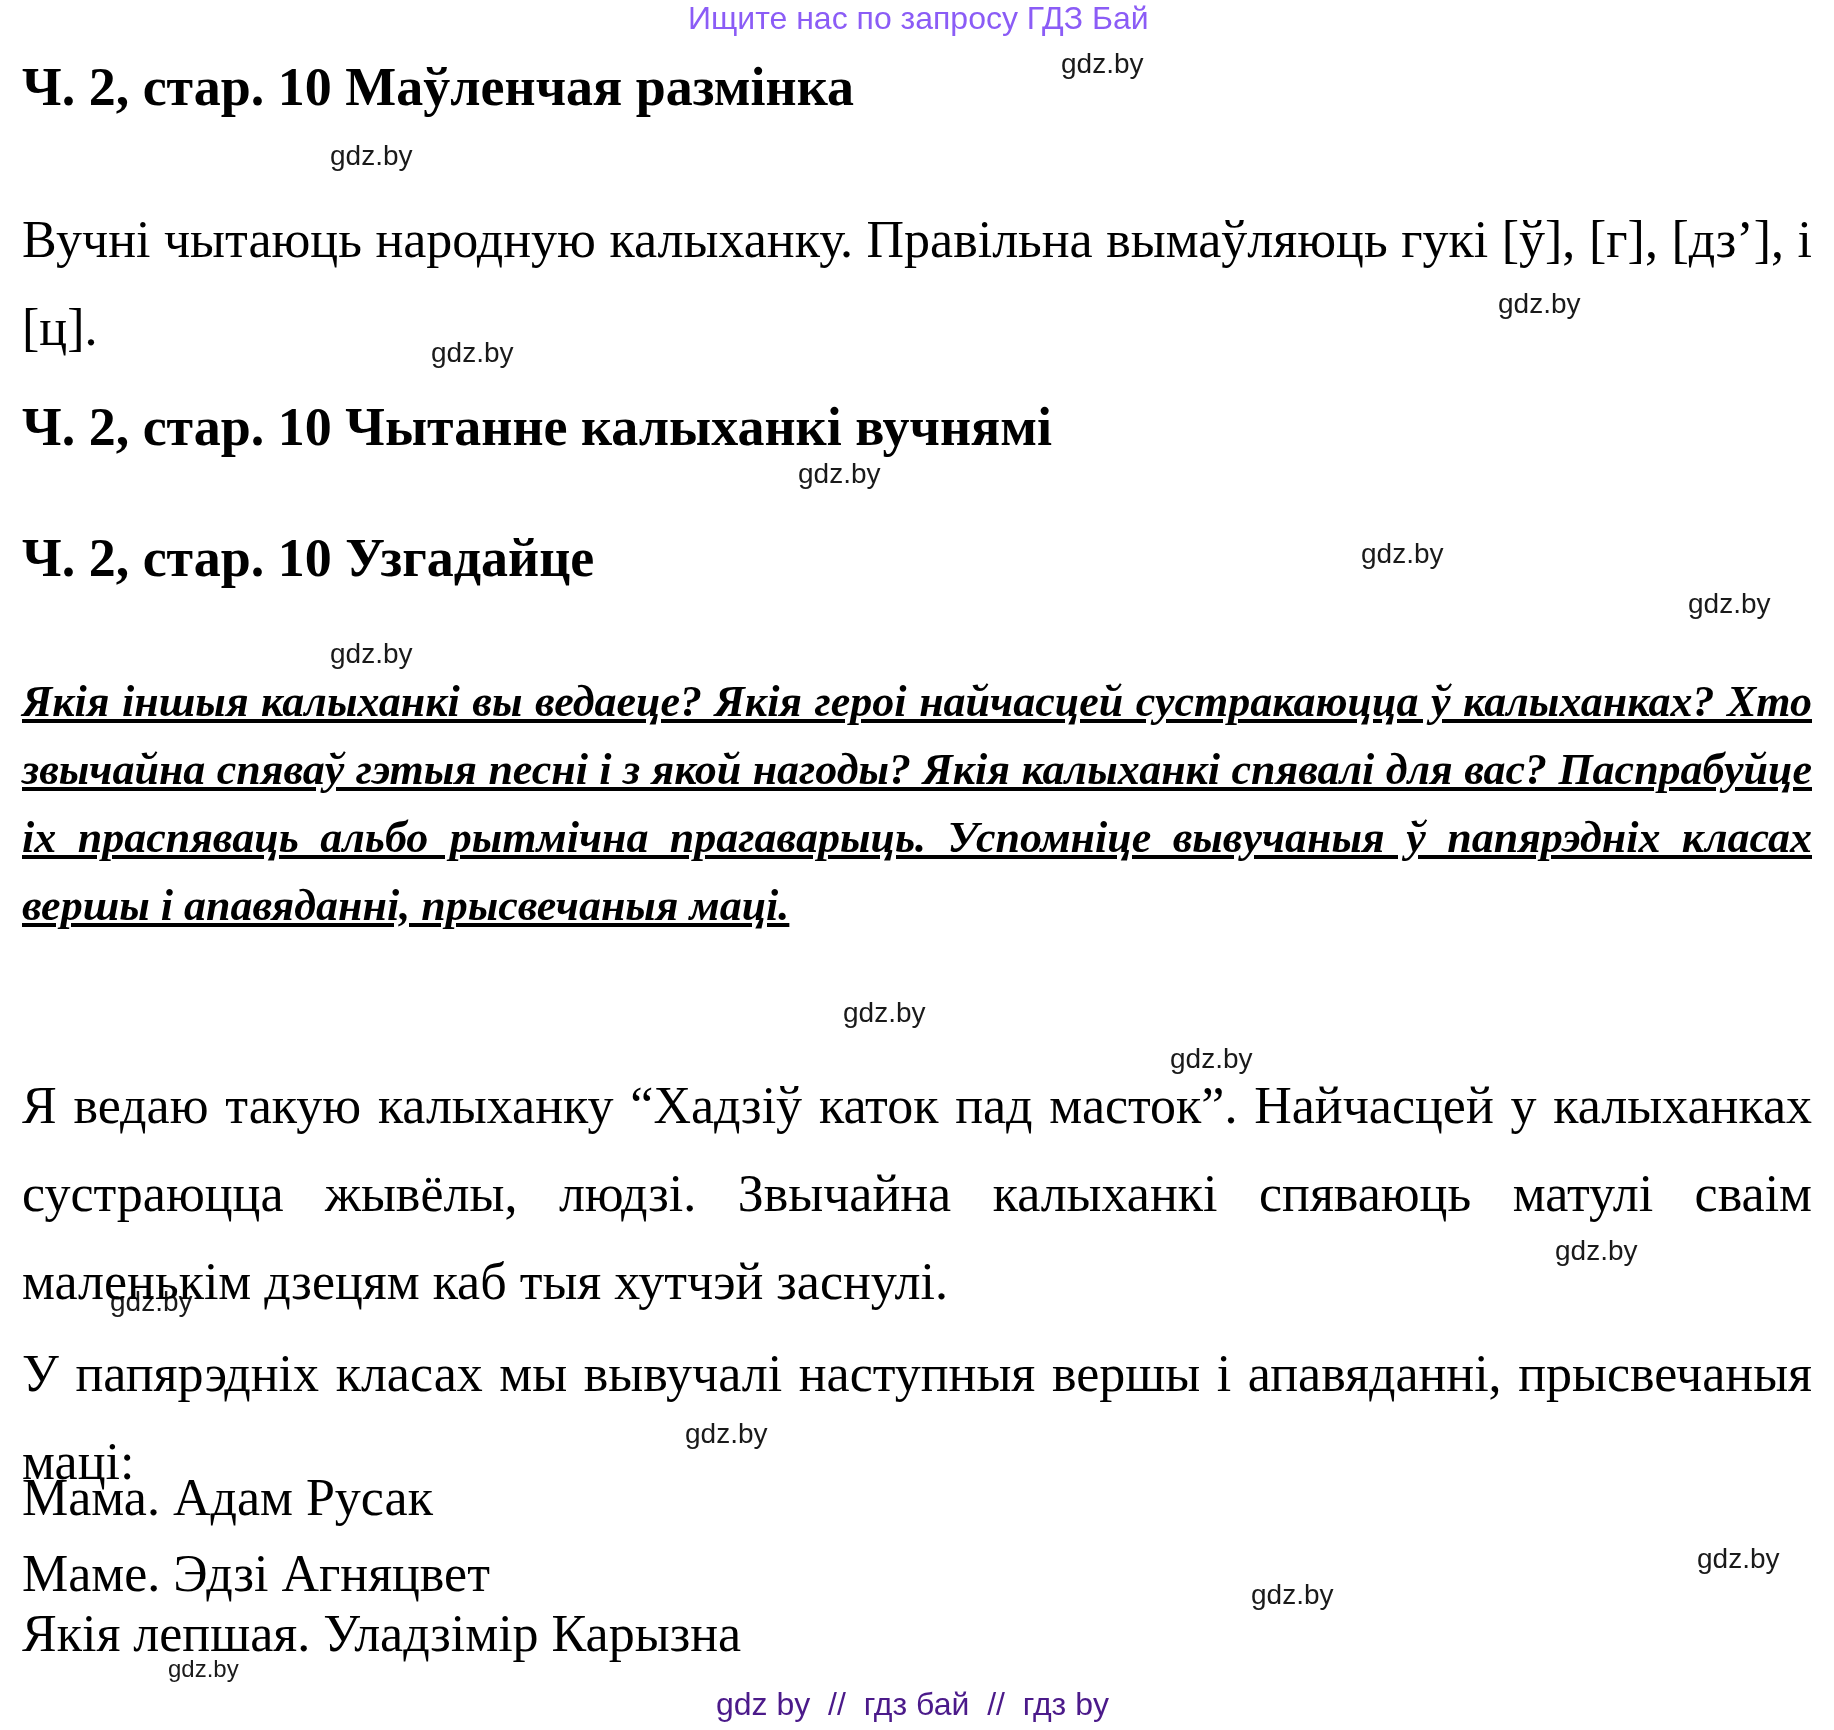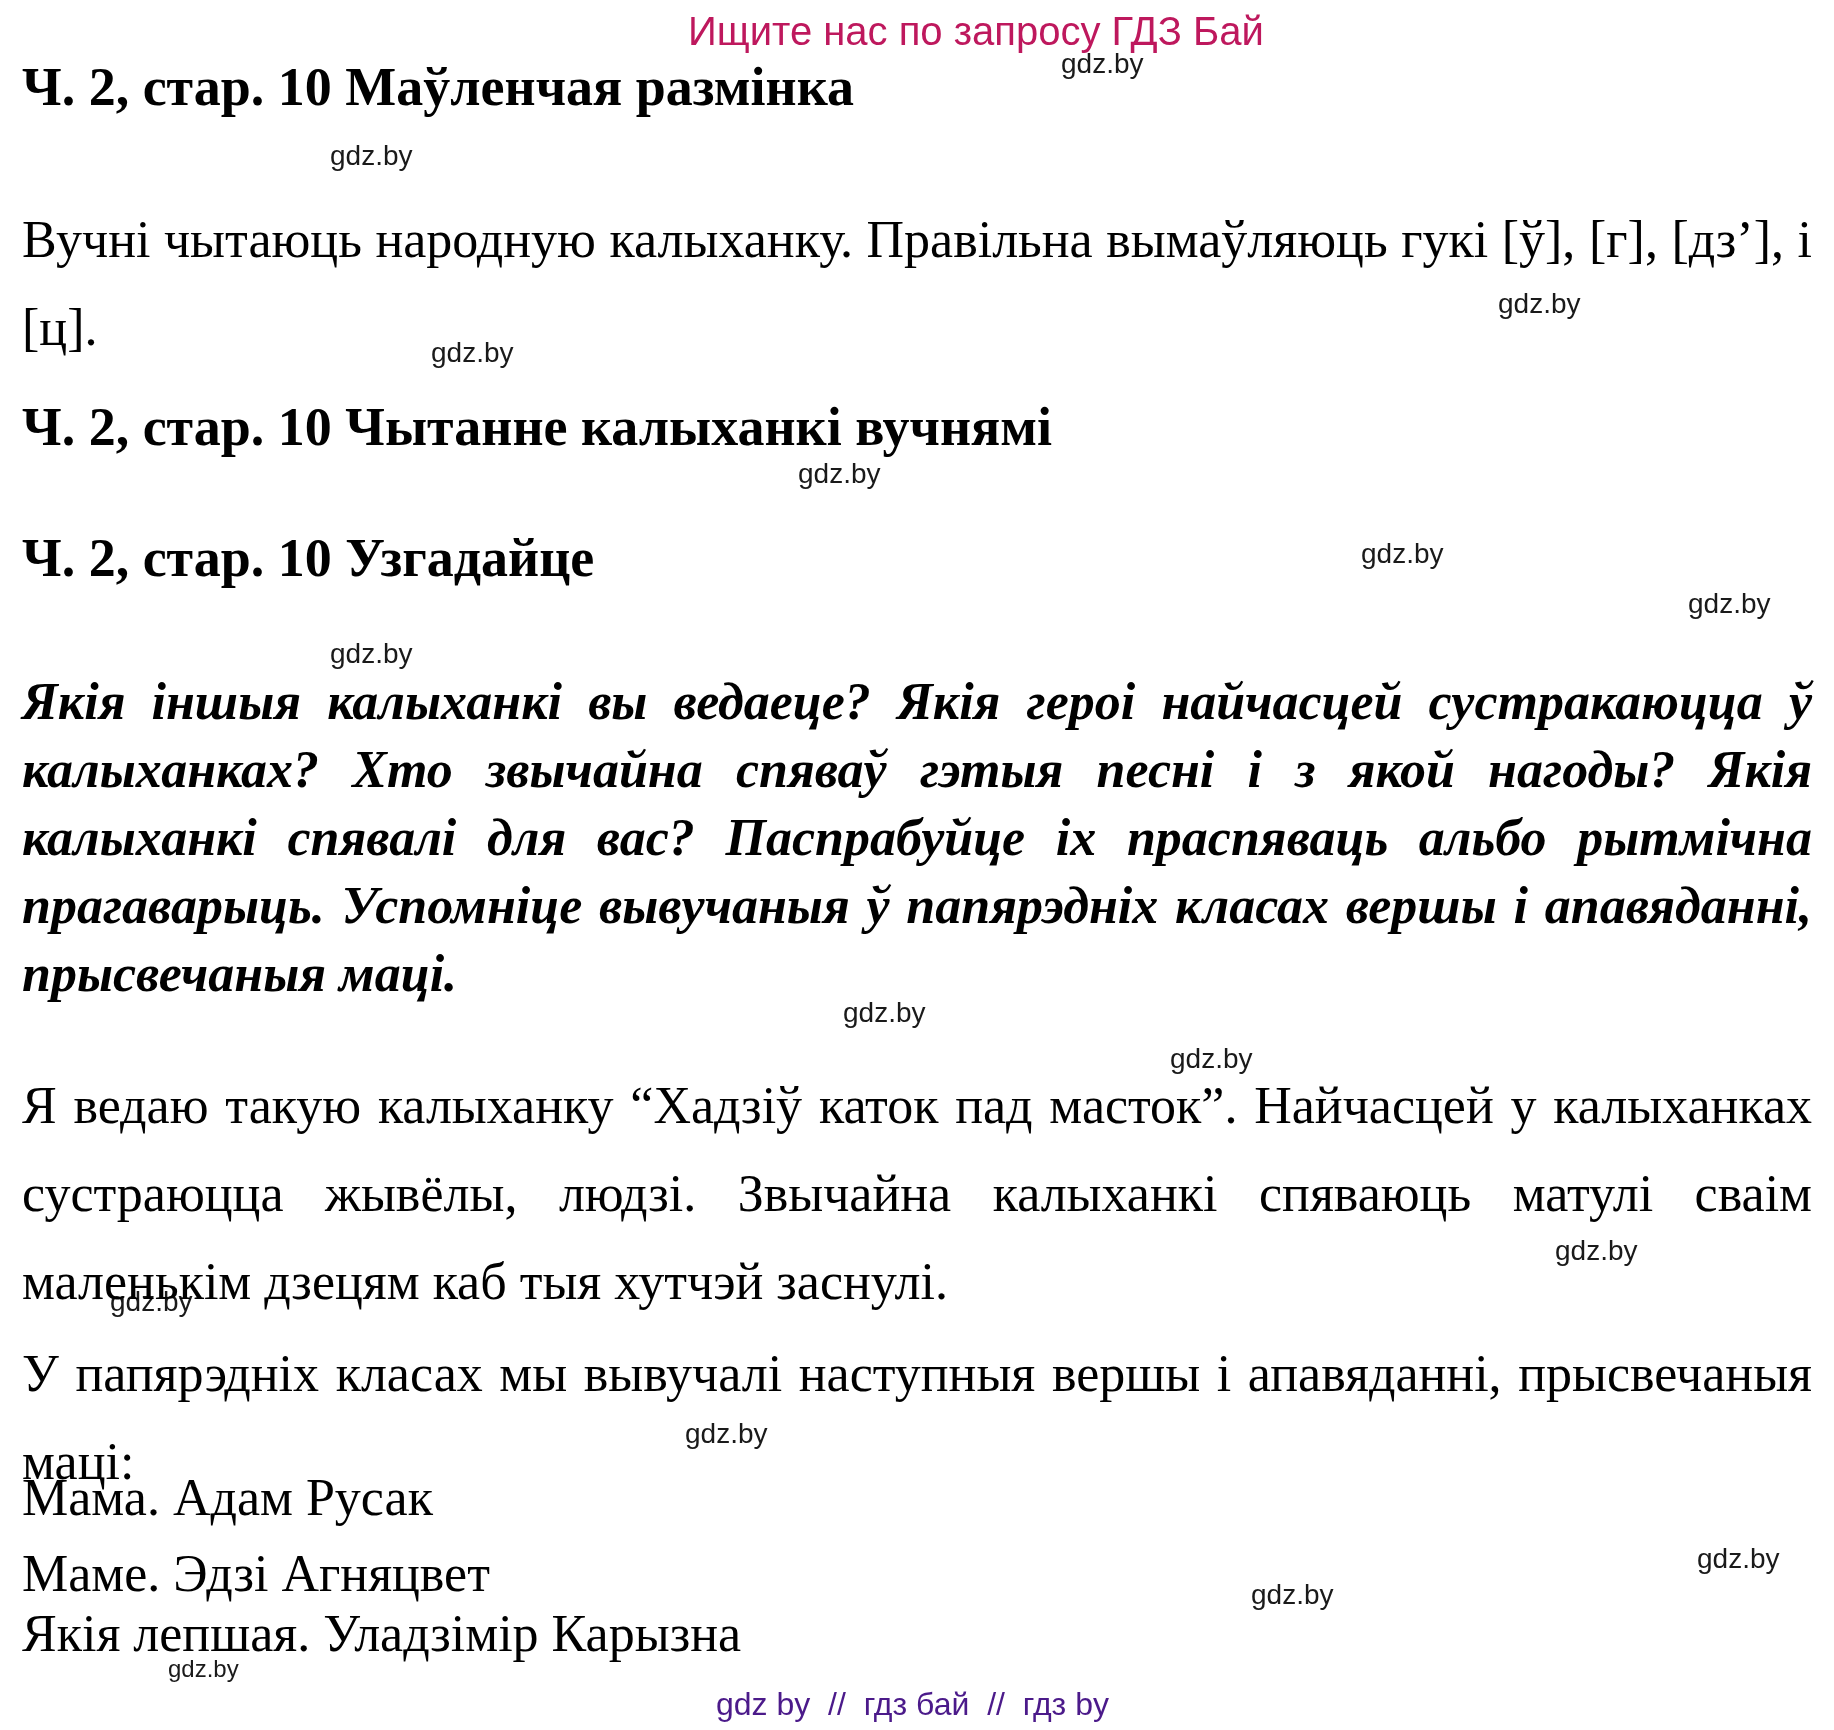--- a/index.html
+++ b/index.html
@@ -1,25 +1,25 @@
 <!DOCTYPE html>
 <html><head>
 <meta charset="utf-8">
 <style>
   html, body { margin:0; padding:0; background:#ffffff; }
   body { width:1834px; height:1730px; position:relative; overflow:hidden; }
   .abs { position:absolute; white-space:nowrap; }
   .serif { font-family:"Liberation Serif", "DejaVu Serif", serif; color:#000; }
   .sans { font-family:"Liberation Sans", "DejaVu Sans", sans-serif; }
-  .promo { color:#be185d; font-size:40px;margin-top:9px; }
+  .promo { color:#8b5cf6; font-size:32px; }
   .wm { color:#1a1a1a; font-size:28px; }
   .heading { font-weight:bold; font-size:54px;text-align:center; }
   .body-text { font-size:52px; line-height:88px; }
   .just { position:absolute; left:22px; width:1790px; text-align:justify; text-align-last:auto; }
-  .q { font-weight:bold; font-style:italic; font-size:52px; line-height:68px; }
+  .q { font-weight:bold; font-style:italic; font-size:44px; line-height:68px;text-decoration:underline; }
   .list-line { font-size:52px; }
   .footer { color:#4b1a8a; font-size:32px; }
 </style>
 </head>
 <body>
 
 <div class="abs sans promo" style="left:688px; top:0px;">Ищите нас по запросу ГДЗ Бай</div>
 
 <div class="abs sans wm" style="left:1061px; top:48px;">gdz.by</div>
 <div class="abs sans wm" style="left:330px; top:140px;">gdz.by</div>

